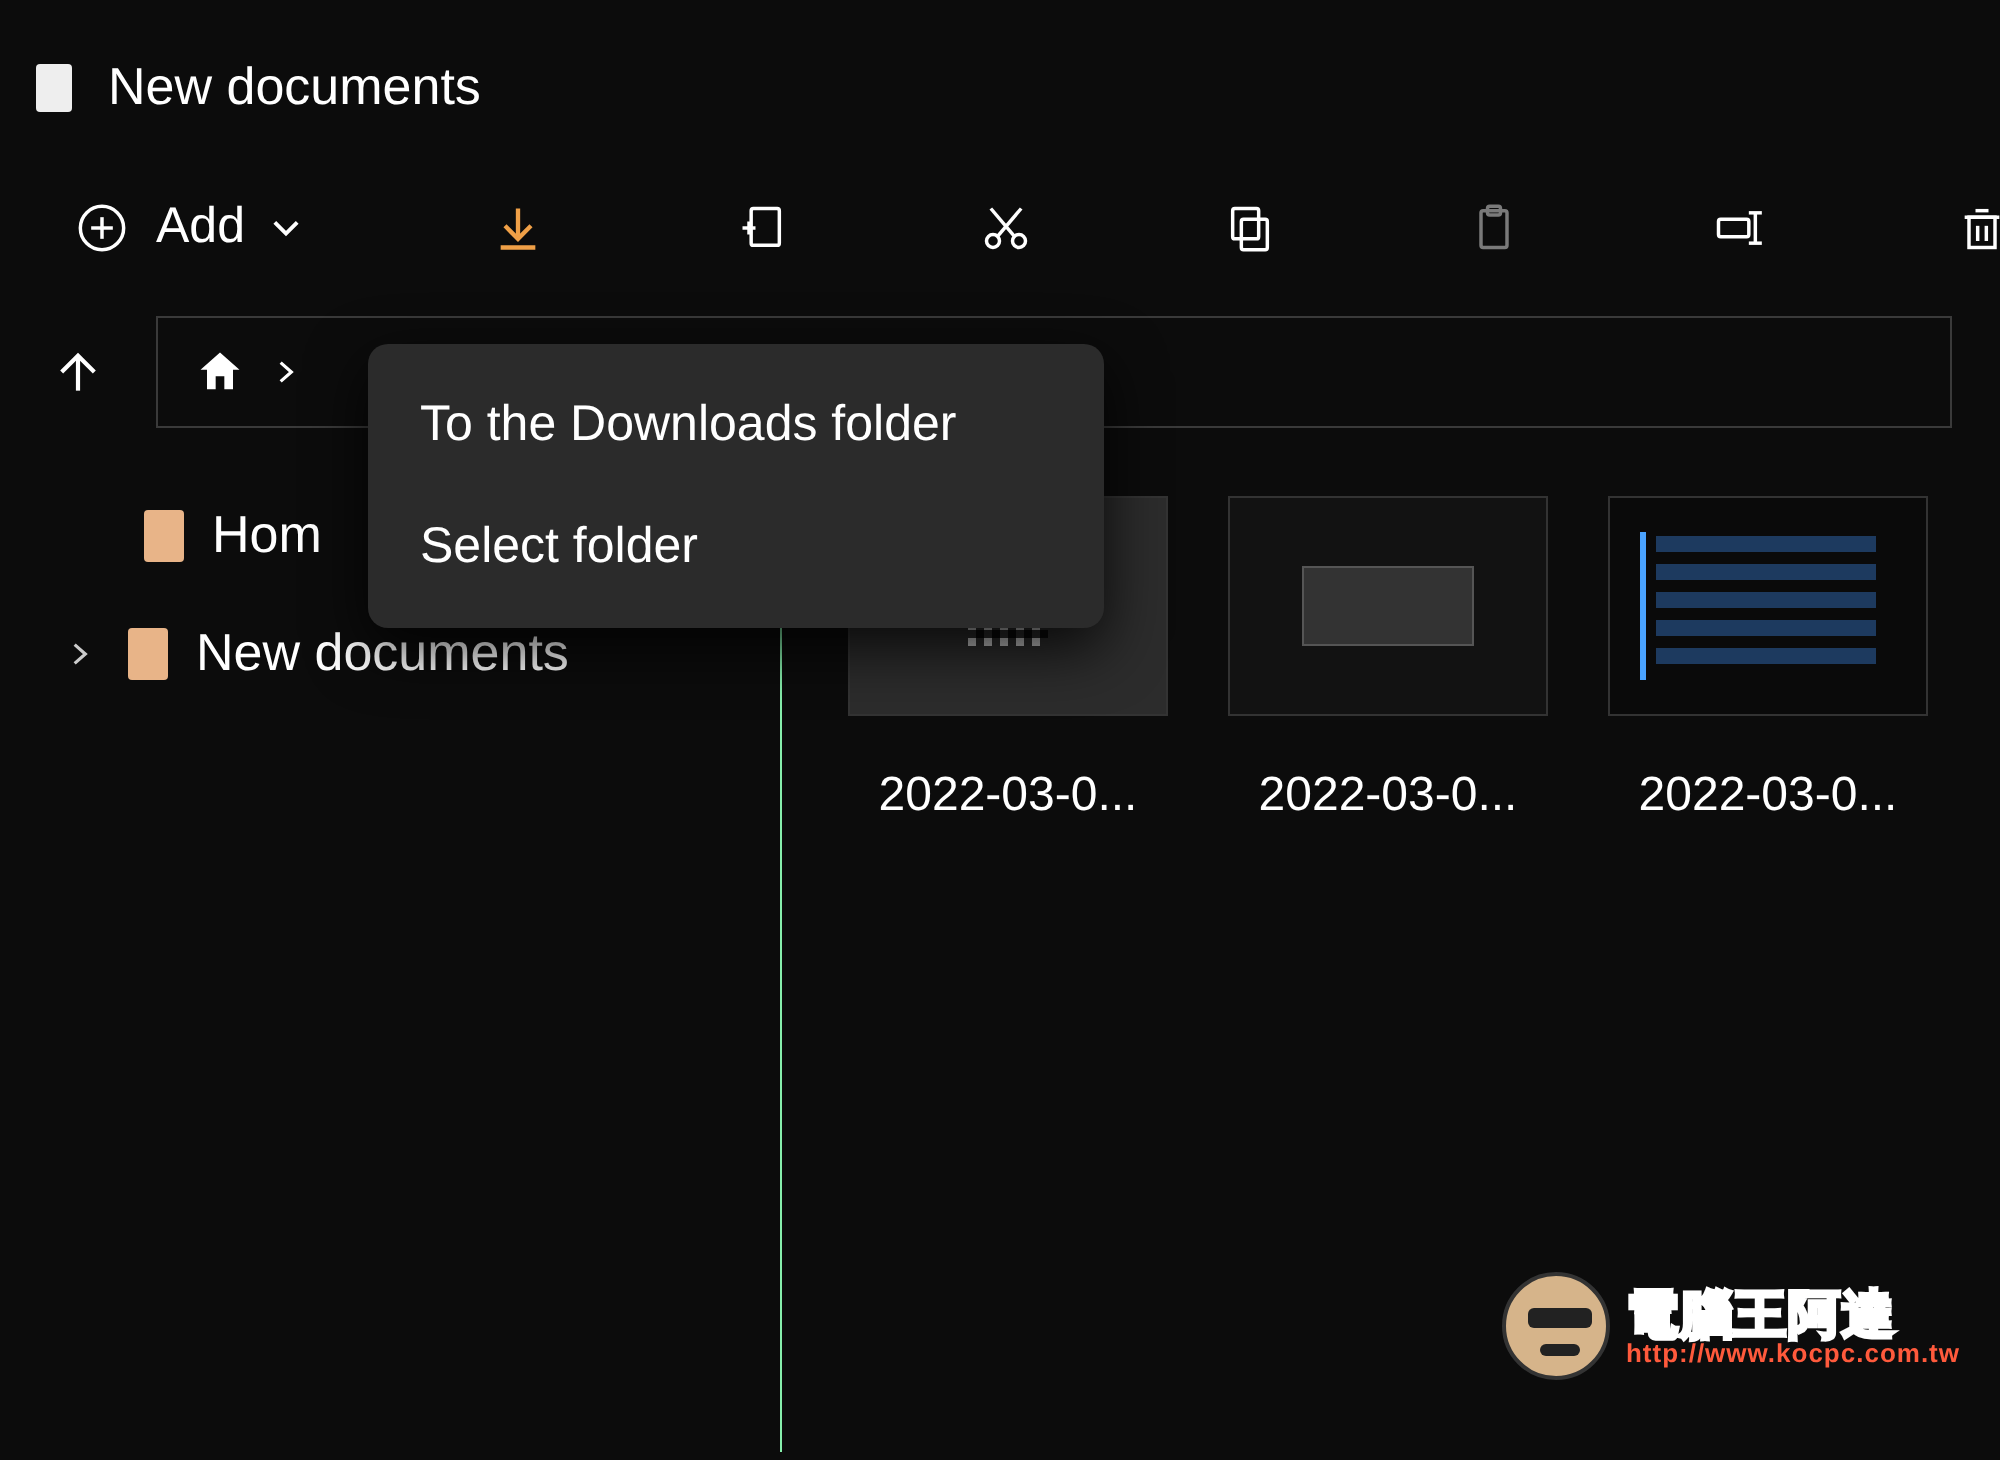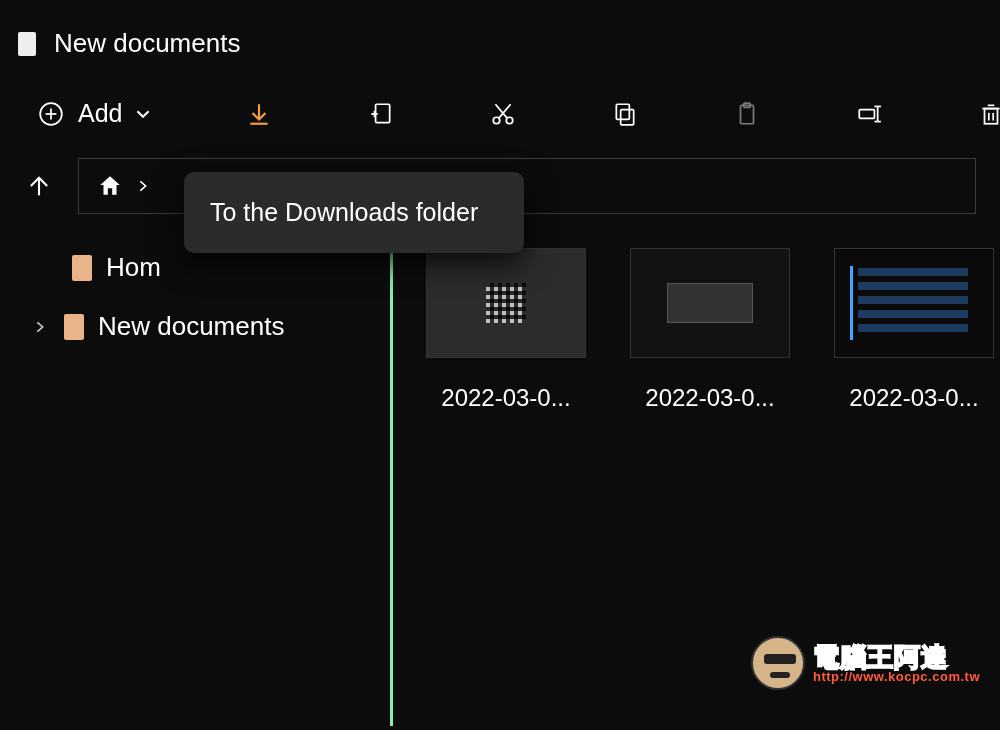--- a/index.html
+++ b/index.html
@@ -94,24 +94,24 @@
     display: flex; align-items:center; justify-content:center;
     color: #aaa;
   }
   .folder-chip {
     width: 20px; height: 26px;
     background: #e8b488;
     border-radius: 2px;
   }
   .content {
     flex: 1;
-    border-left: 3px solid #86efac;
+    border-left: 1px solid #86efac;
     padding: 24px 0 0 28px;
     display: flex;
-    gap: 34px;
+    gap: 20px;
   }
   .thumb {
     width: 170px;
     display: flex;
     flex-direction: column;
     align-items: center;
   }
   .thumb .img {
     width: 160px; height: 110px;
     background: #222;
@@ -123,21 +123,21 @@
     margin-top: 26px;
     font-size: 24px;
     text-align: center;
     white-space: nowrap;
   }
   
   .dropdown {
     position: absolute;
     left: 184px;
     top: 172px;
-    width: 340px;
+    width: 368px;
     background: #2b2b2b;
     border-radius: 10px;
     box-shadow: 0 10px 30px rgba(0,0,0,.8);
     padding: 10px 4px;
     z-index: 10;
   }
   .dropdown .item {
     padding: 16px 22px;
     font-size: 25px;
   }
@@ -349,20 +349,21 @@
       <div class="img" style="background:#0a0a0a;">
         <div class="code-lines"></div>
       </div>
       <div class="caption">2022-03-0...</div>
     </div>
   </div>
 </div>
 
 <div class="dropdown">
   <div class="item">To the Downloads folder</div>
+  <div class="item">Select folder</div>
 </div>
 
 <div class="watermark">
   <div class="face"></div>
   <div class="txt">
     <div class="zh">電腦王阿達</div>
     <div class="url">http://www.kocpc.com.tw</div>
   </div>
 </div>
 

